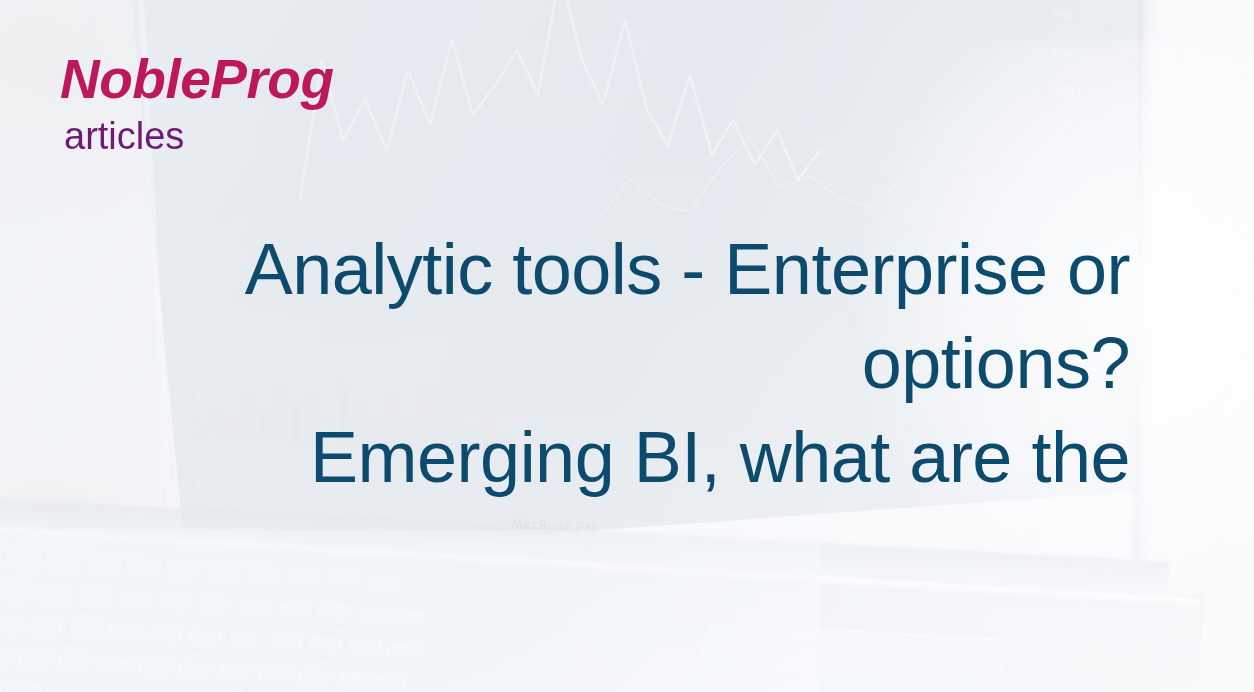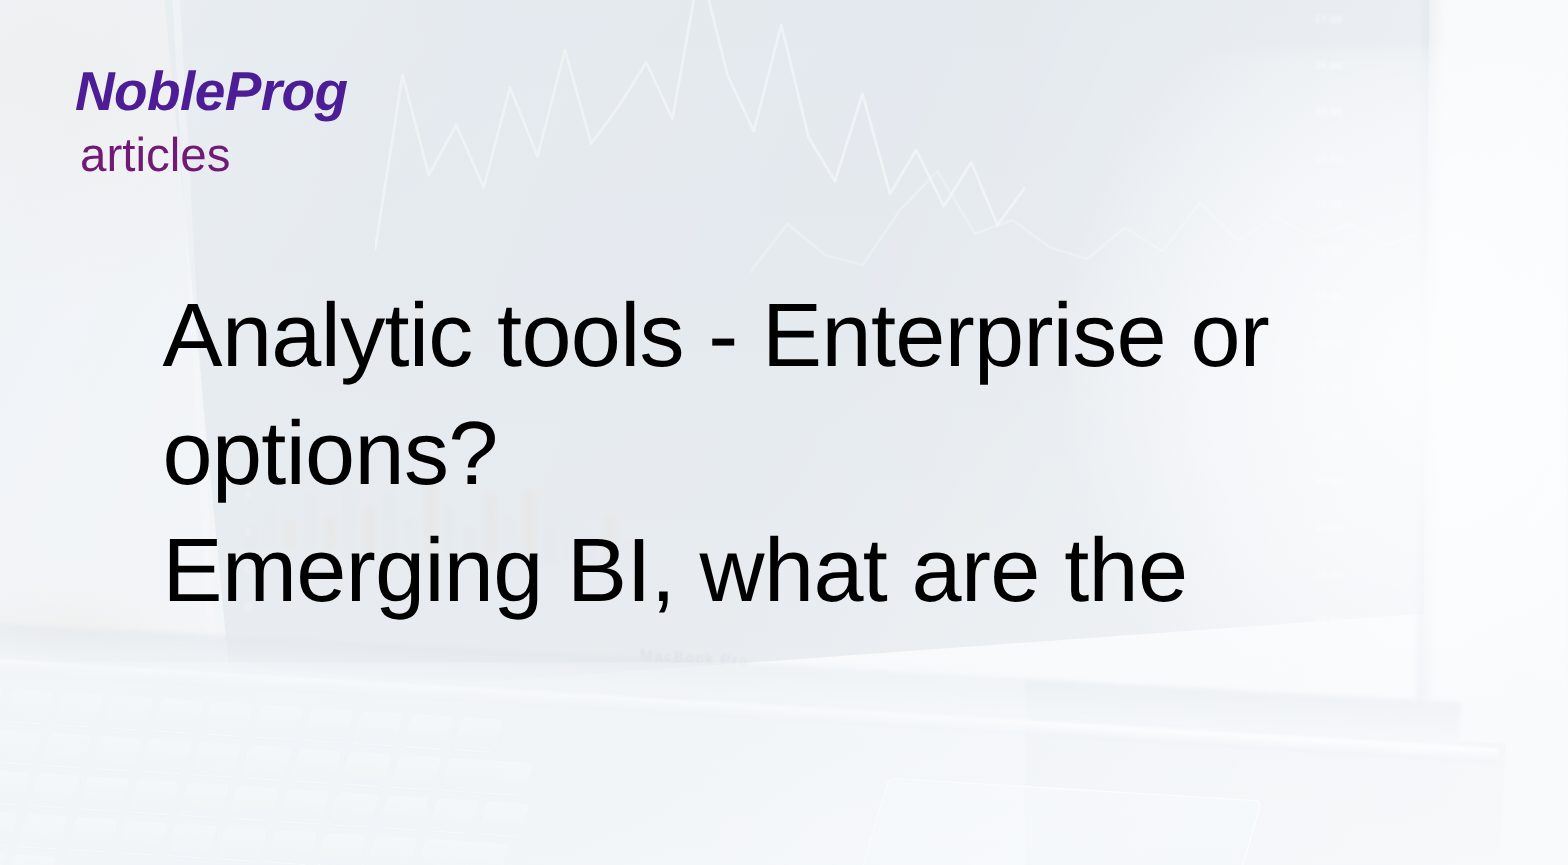--- a/index.html
+++ b/index.html
@@ -291,48 +291,48 @@
 
   .logo {
     position: absolute;
     left: 60px;
     top: 52px;
   }
   .logo-main {
     font-family: "Liberation Sans", "DejaVu Sans", sans-serif;
     font-weight: 700;
     font-style: italic;
-    font-size: 44px;
+    font-size: 55px;
     line-height: 1.0;
     letter-spacing: -0.5px;
-    color: #4c1d95;
+    color: #be185d;
     margin: 0;
     white-space: nowrap;
   }
   .logo-sub {
     font-family: "Liberation Sans", "DejaVu Sans", sans-serif;
     font-weight: 400;
     font-size: 38px;
     line-height: 1.0;
     color: #701a75;
     margin: 10px 0 0 4px;
     white-space: nowrap;
   }
 
   .headline {
     position: absolute;
     left: 130px;
     top: 222px;
     width: 1000px;
-    text-align: left;
+    text-align: right;
     font-family: "Liberation Sans Narrow", "Liberation Sans", "DejaVu Sans Condensed", sans-serif;
     font-weight: 400;
     font-size: 72px;
     line-height: 94px;
-    color: #000000;
+    color: #0c4a6e;
     letter-spacing: -0.5px;
     font-stretch: condensed;
   }
   .headline .hl-line { display: block; white-space: nowrap; }
 </style>
 </head>
 <body>
 
 <div class="banner">
 

